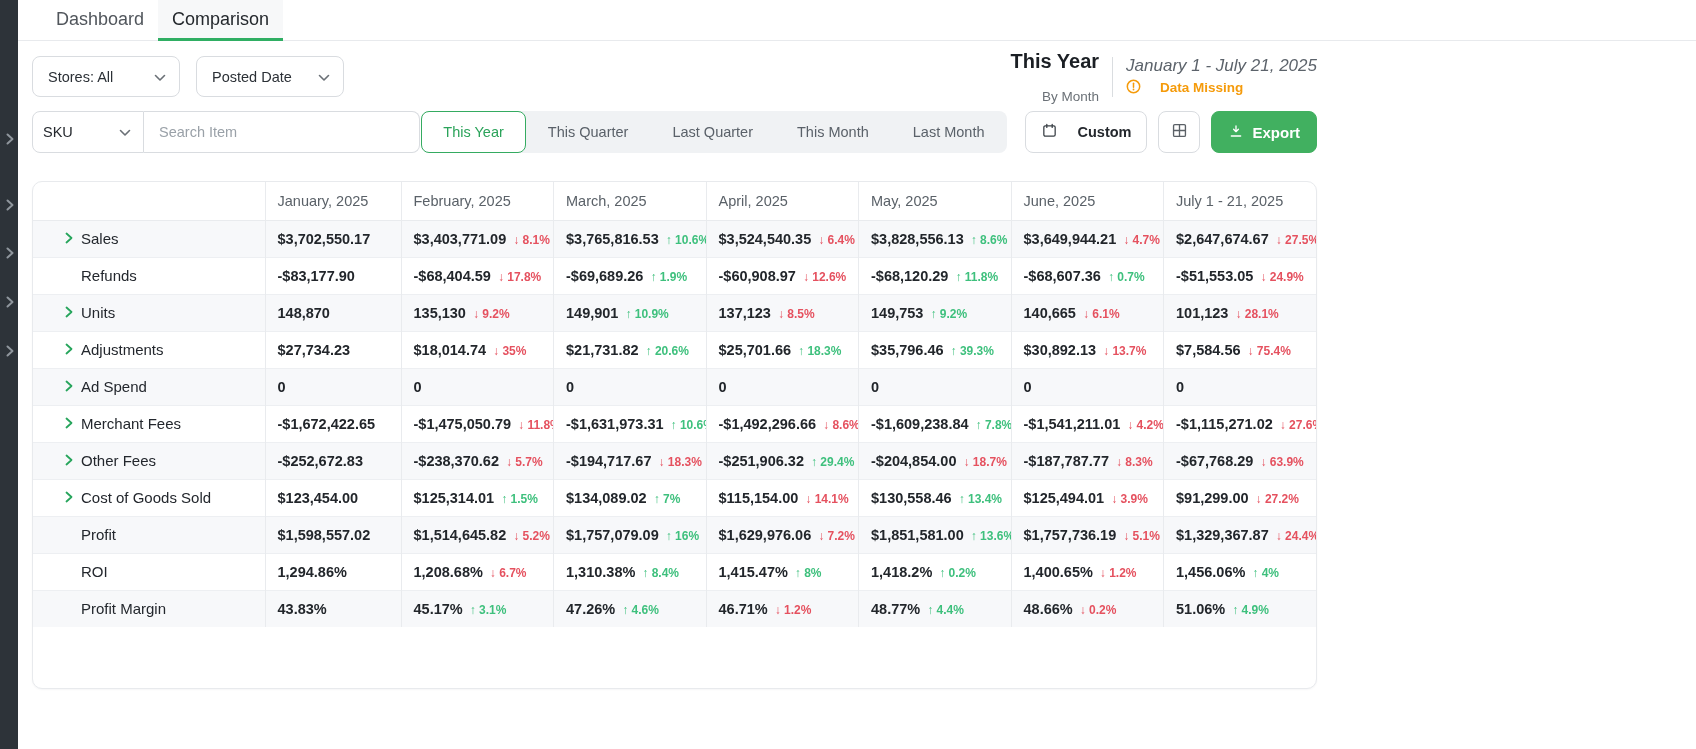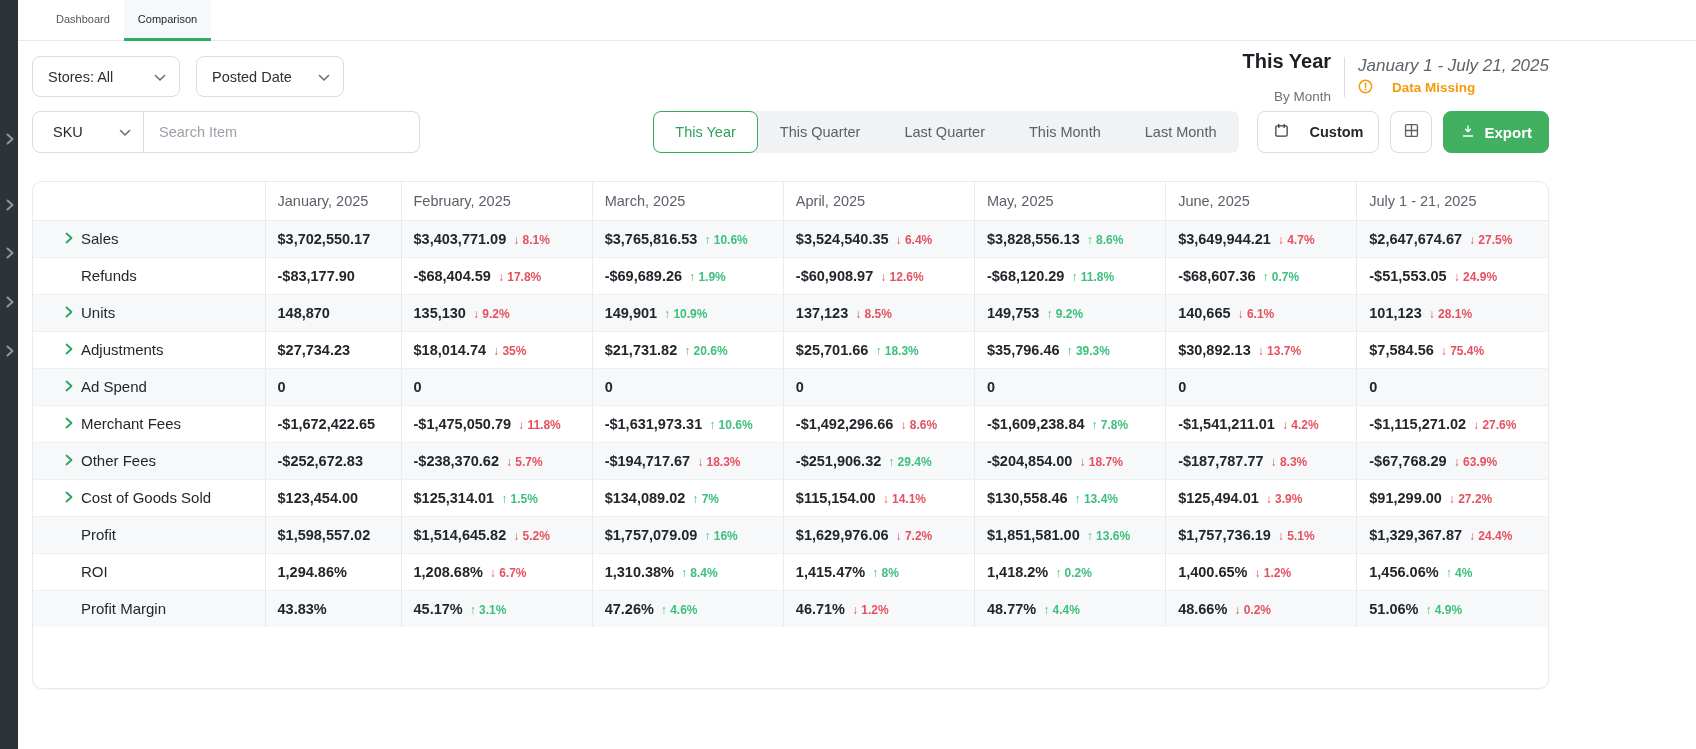--- a/index.html
+++ b/index.html
@@ -9,43 +9,43 @@
     background:#ffffff; color:#23272c; overflow:hidden; position:relative;
   }
   
   .siderail { position:absolute; left:0; top:0; bottom:0; width:18px; background:#2d3339; z-index:5; }
   .siderail .rail-chev { position:absolute; left:4px; width:12px; height:14px; display:flex; align-items:center; justify-content:center; cursor:pointer; }
 
   .main { margin-left:18px; }
 
   
   .tabbar { display:flex; align-items:stretch; padding-left:24px; border-bottom:1px solid #e8eaed; height:41px; }
-  .tab { display:flex; align-items:center; padding:0 14px; font-size:11px; color:#51565c; cursor:pointer; border-bottom:3px solid transparent; margin-bottom:-1px; }
+  .tab { display:flex; align-items:center; padding:0 14px; font-size:18px; color:#51565c; cursor:pointer; border-bottom:3px solid transparent; margin-bottom:-1px; }
   .tab.active { background:#f7f8f9; color:#24282d; border-bottom:3px solid #2fae63; }
 
-  .content { width:1517px; margin-left:14px; }
+  .content { width:1285px; margin-left:14px; }
 
   
   .filter-row { display:flex; align-items:center; justify-content:space-between; margin-top:15px; height:41px; }
   .dropdowns { display:flex; gap:16px; }
   .dropdown { display:flex; align-items:center; justify-content:space-between; width:148px; height:41px; padding:0 13px 0 15px; border:1px solid #d9dce0; border-radius:8px; background:#fff; font-size:14.5px; color:#2b3036; cursor:pointer; }
 
   .period-summary { display:flex; align-items:center; gap:13px; }
   .ps-left { text-align:right; }
   .ps-title { font-size:20px; font-weight:700; color:#1b1f24; line-height:1.15; }
   .ps-sub { font-size:13.5px; color:#6b7177; margin-top:16px; }
   .ps-divider { width:1px; height:40px; background:#dadde0; }
   .ps-right { text-align:left; }
   .ps-range { font-size:17px; color:#5c636b; line-height:1.15;font-style:italic; }
   .ps-warning { display:flex; align-items:center; gap:19px; font-size:13.5px; font-weight:600; color:#f59b0b; margin-top:3px; }
 
   
   .toolbar { display:flex; align-items:center; margin-top:14px; height:42px; }
   .search-group { display:flex; }
-  .sku-select { display:flex; align-items:center; justify-content:space-between; width:112px; height:42px; padding:0 12px 0 20px; border:1px solid #d9dce0; border-radius:8px 0 0 8px; background:#fff; font-size:14.5px; font-weight:500; color:#24282d; cursor:pointer; }
+  .sku-select { display:flex; align-items:center; justify-content:space-between; width:112px; height:42px; padding:0 12px 0 10px; border:1px solid #d9dce0; border-radius:8px 0 0 8px; background:#fff; font-size:14.5px; font-weight:500; color:#24282d; cursor:pointer; }
   .search-input { width:276px; height:42px; border:1px solid #d9dce0; border-left:none; border-radius:0 8px 8px 0; padding:0 15px; font-size:14.5px; color:#24282d; outline:none; font-family:"Liberation Sans",sans-serif; }
   .search-input::placeholder { color:#9aa1a8; }
 
   .segmented { margin-left:auto; display:flex; align-items:stretch; background:#f0f2f4; border-radius:8px; height:42px; }
   .chip { display:flex; align-items:center; padding:0 21px; font-size:14.5px; color:#5a6169; cursor:pointer; border:1px solid transparent; border-radius:8px; white-space:nowrap; }
   .chip.active { background:#fff; border-color:#35ab61; color:#2ba35a; font-weight:500; }
 
   .btn { display:flex; align-items:center; gap:7px; height:42px; border:1px solid #d9dce0; border-radius:8px; background:#fff; font-family:"Liberation Sans",sans-serif; font-size:14.5px; font-weight:600; color:#24282d; cursor:pointer; }
   .btn-custom { margin-left:18px; padding:12px 15px;gap:20px; }
   .btn-grid { margin-left:11px; width:42px; justify-content:center; padding:0; }

